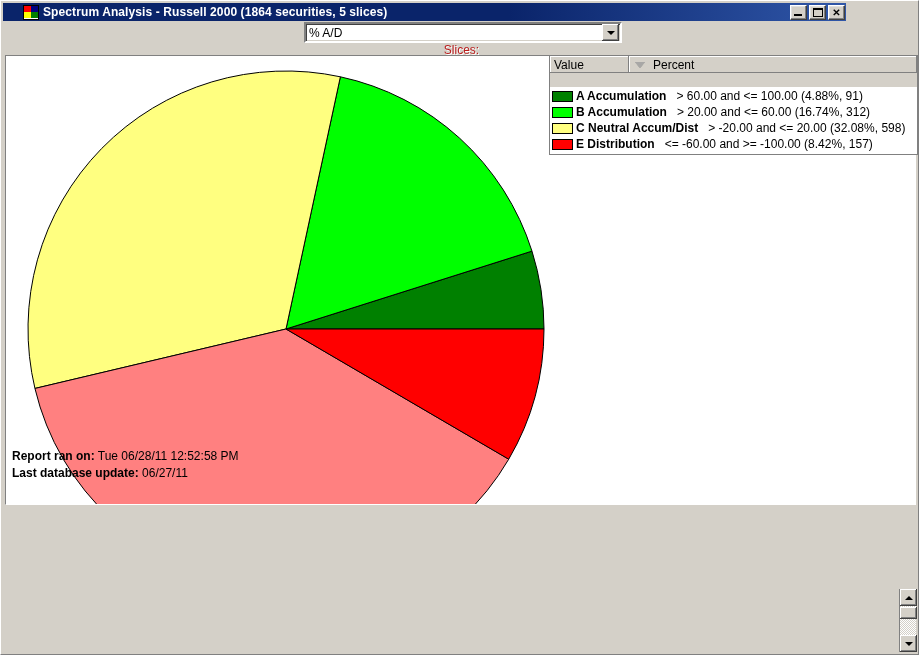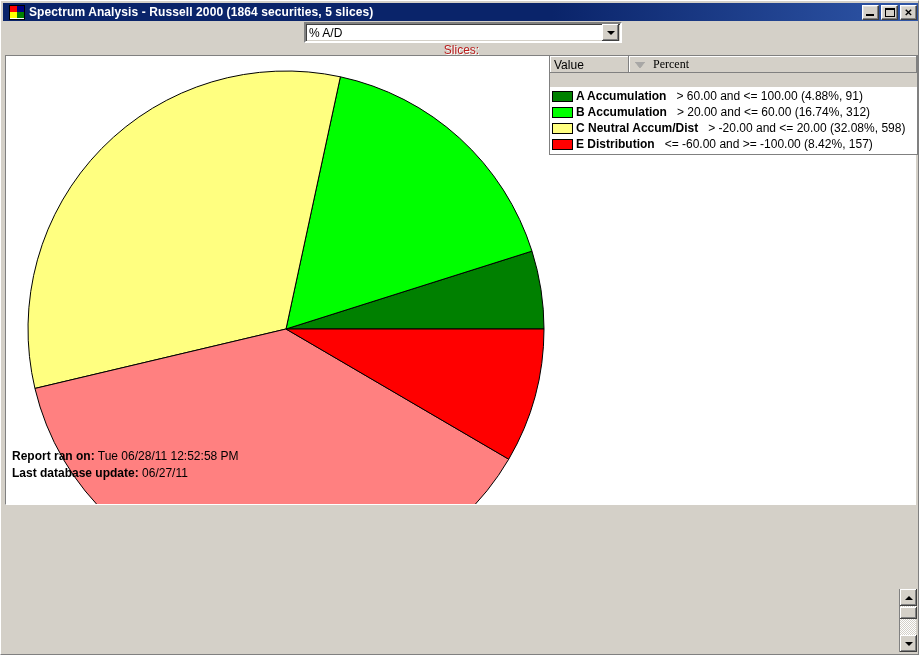--- a/index.html
+++ b/index.html
@@ -19,25 +19,25 @@
     border: 1px solid #808080;
     border-top-color: #ffffff;
     border-left-color: #ffffff;
     overflow: hidden;
   }
 
   
   .titlebar {
     position: absolute;
     left: 2px; top: 2px;
-    width: 915px; height: 18px;
+    width: 843px; height: 18px;
     background: linear-gradient(to right, #0a246a 0%, #0a246a 60%, #2f56a8 100%);
     display: flex;
     align-items: center;
-    padding: 0 1px 0 6px;
+    padding: 0 1px 0 20px;
   }
   .title-icon {
     width: 16px; height: 15px;
     flex: 0 0 16px;
     margin-right: 4px;
     position: relative;
     background: #ffffff;
     border: 1px solid #000;
     overflow: hidden;
   }
@@ -210,21 +210,21 @@
     height: 17px;
     background: #d4d0c8;
     box-shadow: inset -1px -1px 0 #808080, inset 1px 1px 0 #ffffff;
     font-size: 12px;
     color: #000;
     display: flex; align-items: center;
     padding-left: 4px;
     white-space: nowrap;
   }
   .lh-value { width: 79px; flex: 0 0 79px; }
-  .lh-percent { flex: 1 1 auto; font-family: Liberation Serif, serif; }
+  .lh-percent { flex: 1 1 auto; }
   .sort-tri {
     width: 0; height: 0;
     border-left: 5px solid transparent;
     border-right: 5px solid transparent;
     border-top: 6px solid #d4d0c8;
     filter: drop-shadow(0 0 0 #808080);
     margin-right: 8px;
     margin-left: 2px;
     position: relative;
   }

